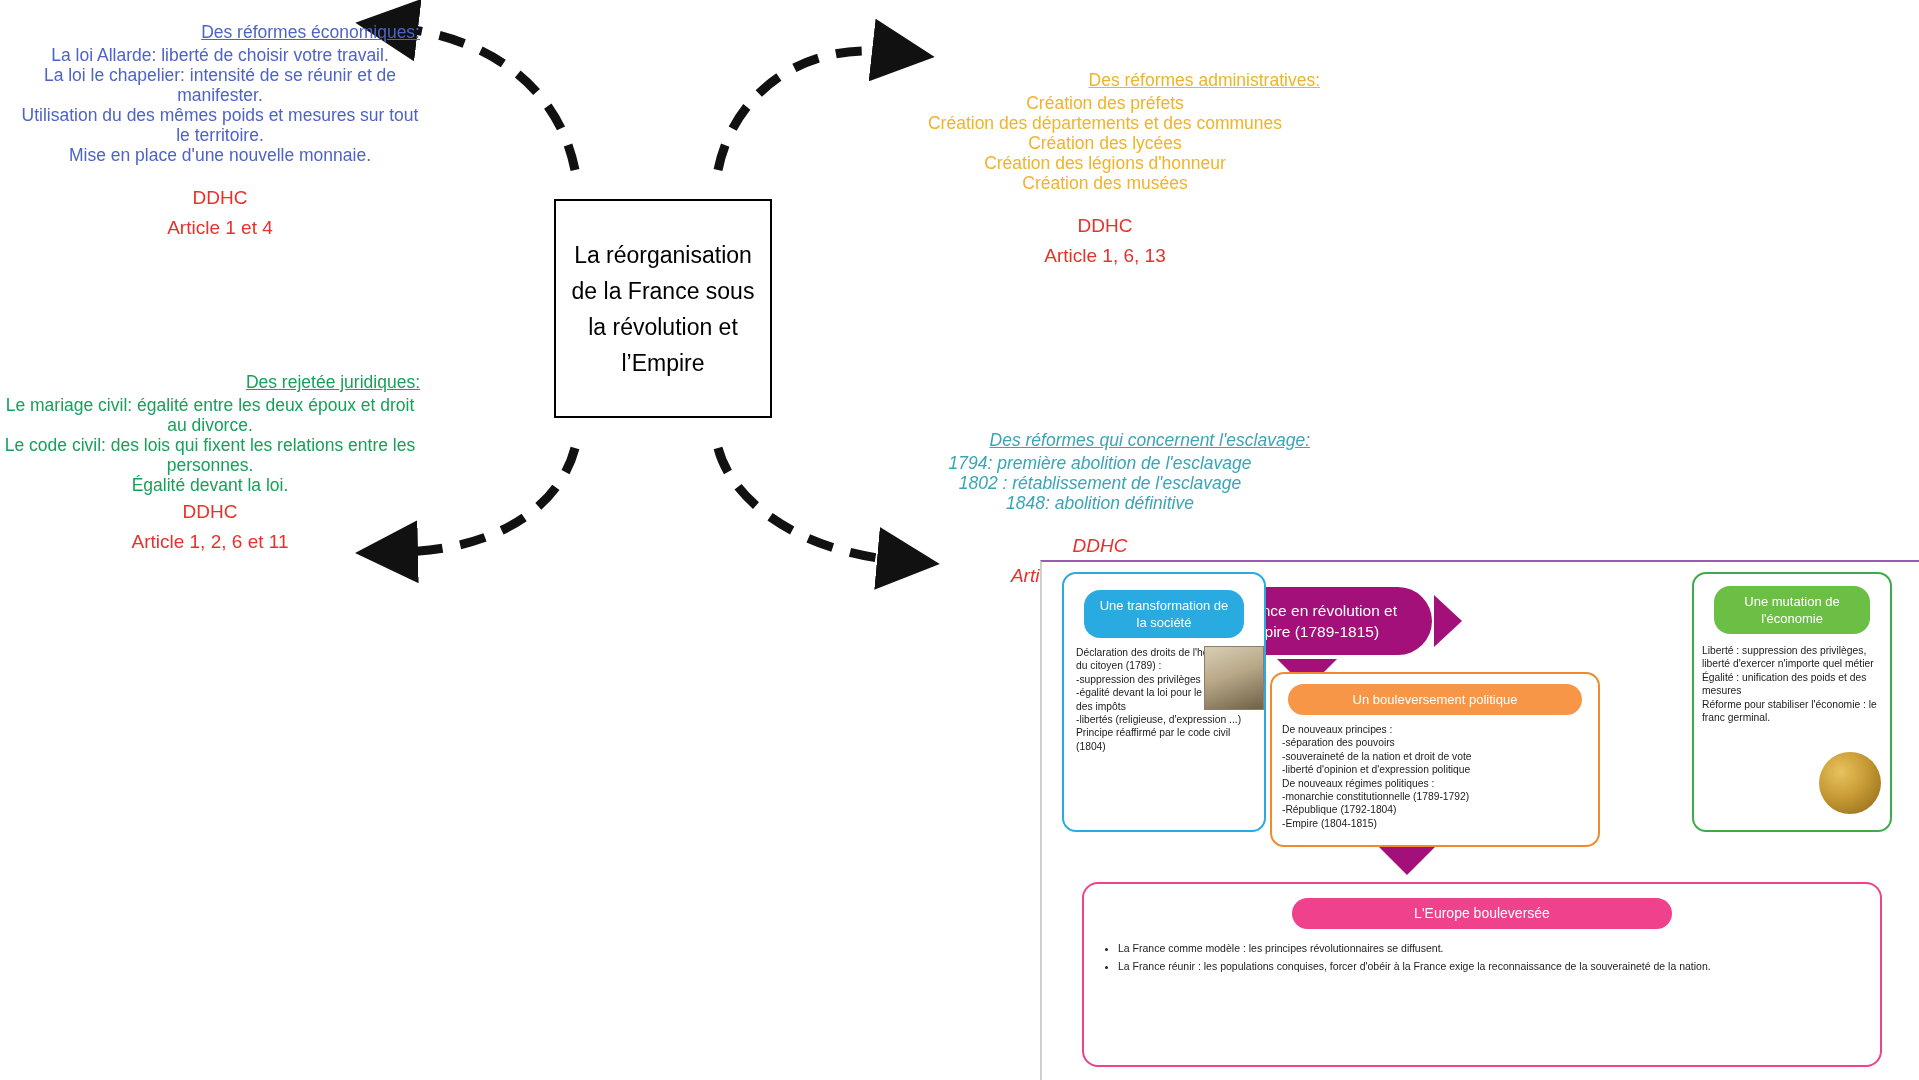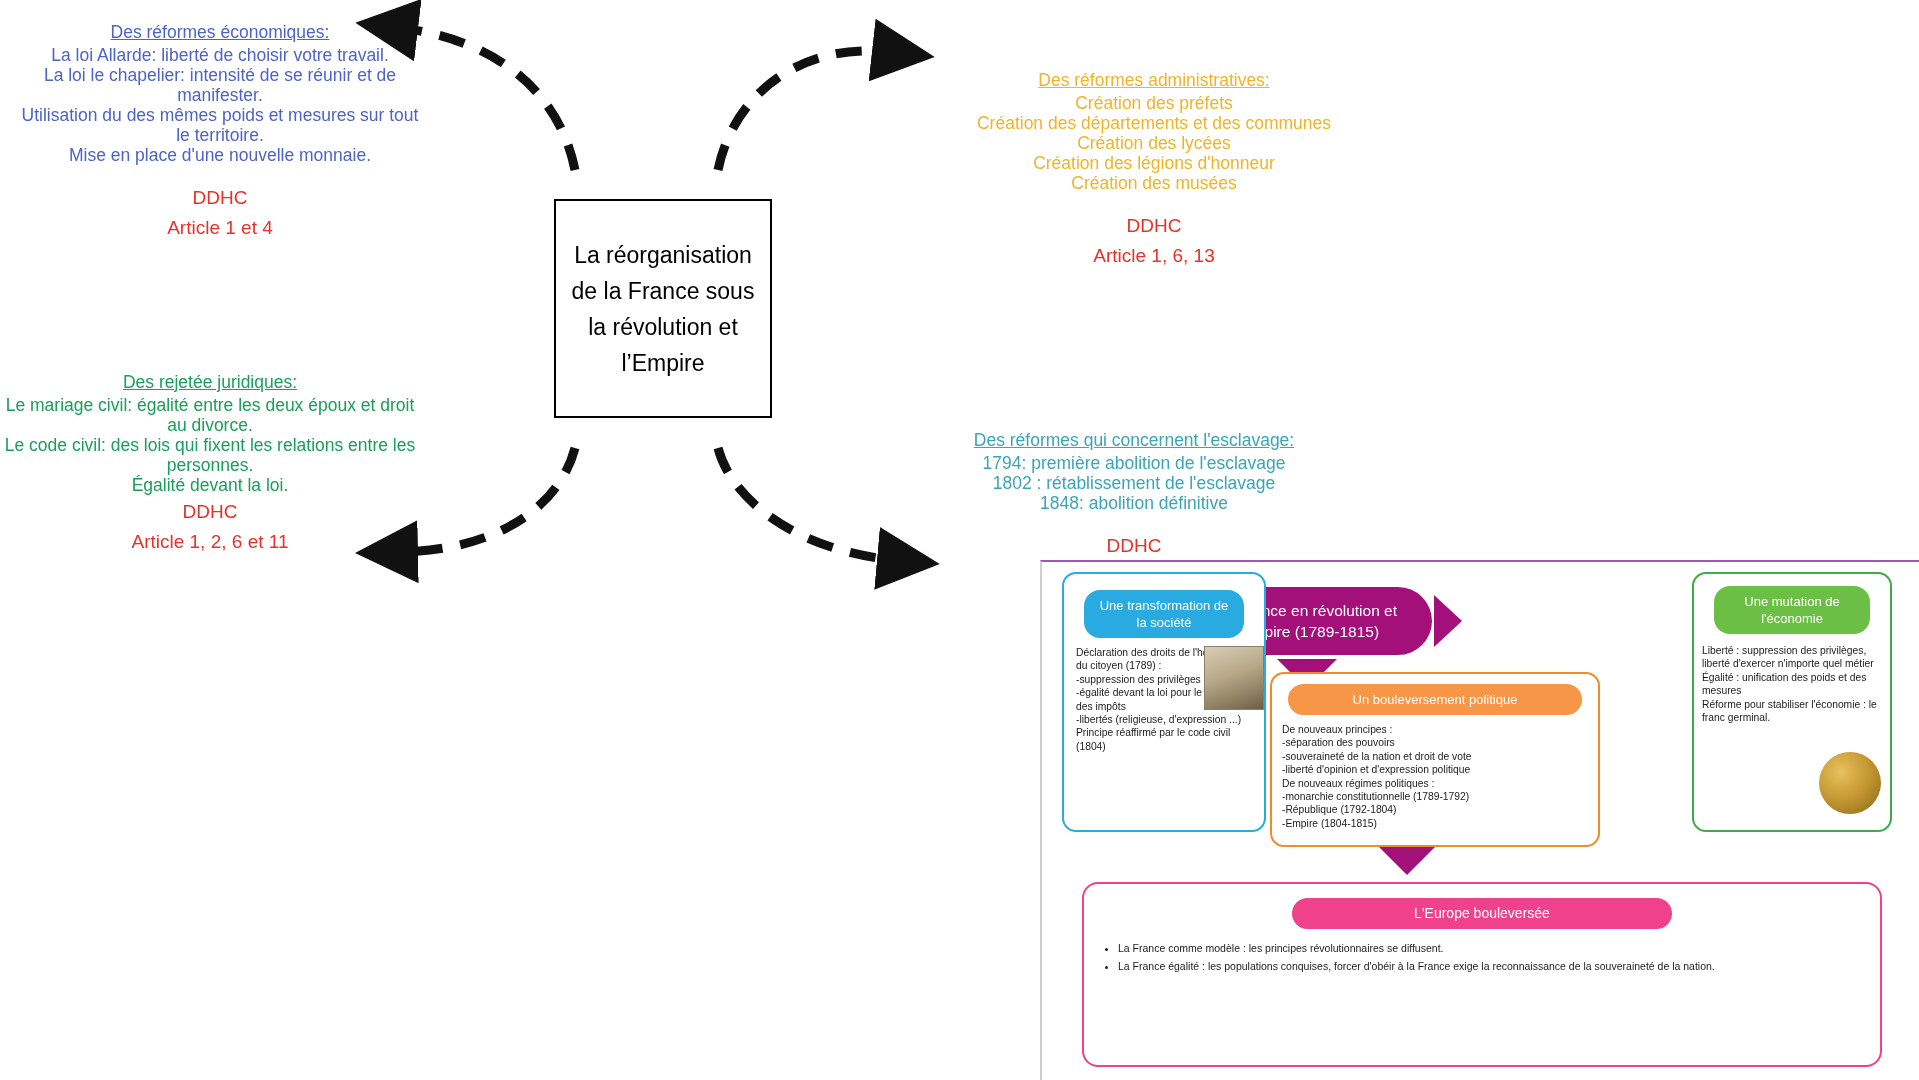--- a/index.html
+++ b/index.html
@@ -50,37 +50,38 @@
   }
 
   .branch {
     position: absolute;
     text-align: center;
   }
   .branch .heading {
     text-decoration: underline;
     font-size: 17.5px;
     margin-bottom: 2px;
+    text-align: right;
   }
   .branch .line {
     font-size: 17.5px;
     line-height: 20px;
   }
   .branch .ddhc {
     color: #e8312a;
     font-size: 19px;
     line-height: 26px;
     margin-top: 20px;
   }
   .branch .ddhc.tight { margin-top: 4px; }
 
   #branch-eco   { left: 20px;  top: 22px;  width: 400px; color: #4e63c8; }
-  #branch-admin { left: 939px; top: 70px;  width: 430px; color: #f0b329; }
+  #branch-admin { left: 890px; top: 70px;  width: 430px; color: #f0b329; }
   #branch-jur   { left: 0px;   top: 372px; width: 420px; color: #18a05a; }
-  #branch-escl  { left: 924px; top: 430px; width: 420px; color: #3aa5b5; }
+  #branch-escl  { left: 890px; top: 430px; width: 420px; color: #3aa5b5; font-style: italic; }
 
   
   #poster {
     position: absolute;
     left: 1040px;
     top: 560px;
     width: 879px;
     height: 520px;
     background: #ffffff;
     border-top: 2px solid #9b59b6;
@@ -318,19 +319,19 @@
 De nouveaux régimes politiques :
 -monarchie constitutionnelle (1789-1792)
 -République (1792-1804)
 -Empire (1804-1815)</div>
     </div>
 
     <div class="card" id="card-europe">
       <div class="card-pill">L'Europe bouleversée</div>
       <ul>
         <li>La France comme modèle : les principes révolutionnaires se diffusent.</li>
-        <li>La France égalité : les populations conquises, forcer d'obéir à la France exige la reconnaissance de la souveraineté de la nation.</li>
+        <li>La France réunir : les populations conquises, forcer d'obéir à la France exige la reconnaissance de la souveraineté de la nation.</li>
       </ul>
 
     </div>
 
   </div>
 </div>
 
 </body></html>

